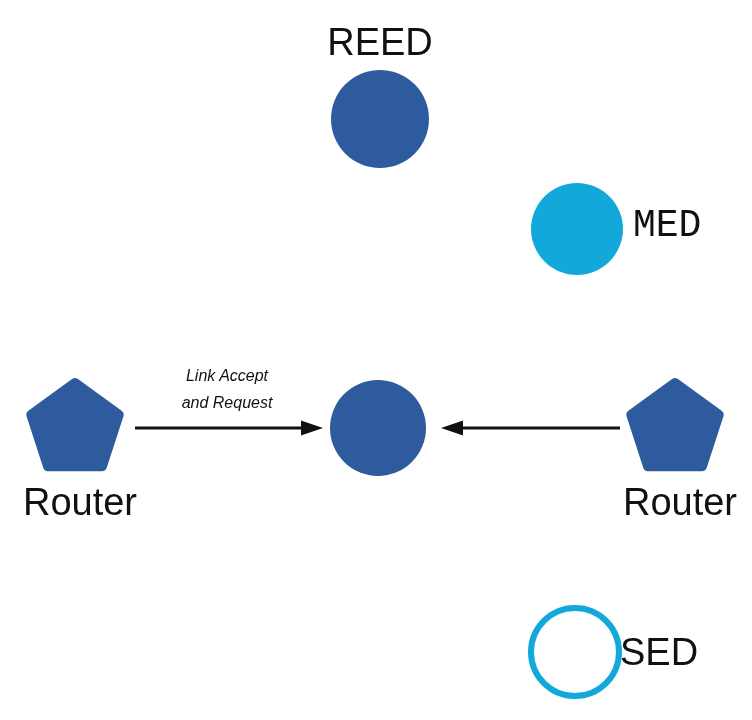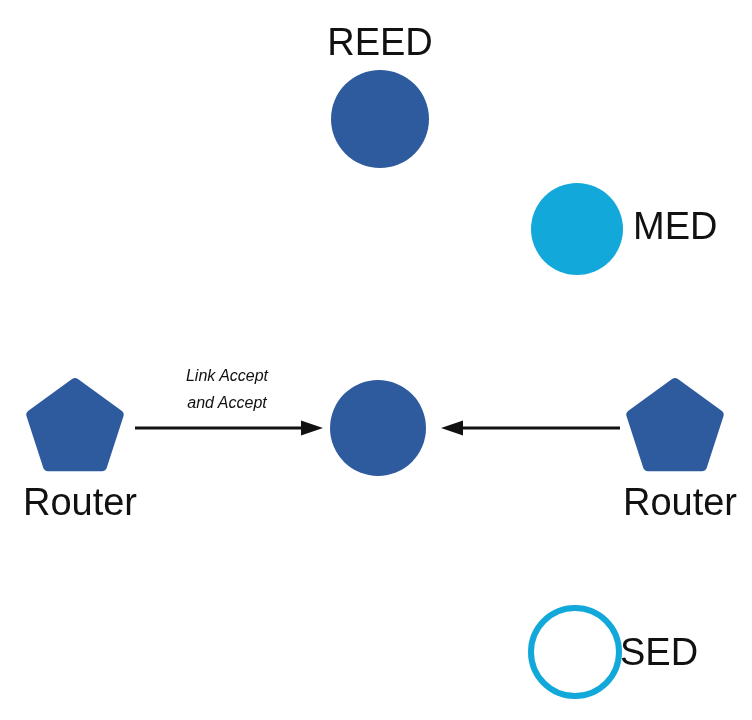--- a/index.html
+++ b/index.html
@@ -67,26 +67,26 @@
     </g>
 
     <g>
       <line x1="461" y1="428" x2="620" y2="428" stroke-width="3" stroke="#111111"></line>
       <polygon points="441,428 463,420.5 463,435.5" fill="#111111"></polygon>
     </g>
   </svg>
 
   <div class="lbl centered" style="left:380px; top:23px;">REED</div>
 
-  <div class="lbl" style="left:633px; top:207px;">MED</div>
+  <div class="lbl" style="left:633px; top:207px;font-family:Liberation Mono, monospace;">MED</div>
 
   <div class="lbl centered" style="left:80px; top:483px;">Router</div>
 
   <div class="lbl centered" style="left:680px; top:483px;">Router</div>
 
   <div class="lbl" style="left:620px; top:633px;">SED</div>
 
   <div class="edge-label" style="left:227px; top:362px;">
     <div>Link Accept</div>
-    <div>and Accept</div>
+    <div>and Request</div>
   </div>
 
 </div>
 
 </body></html>

